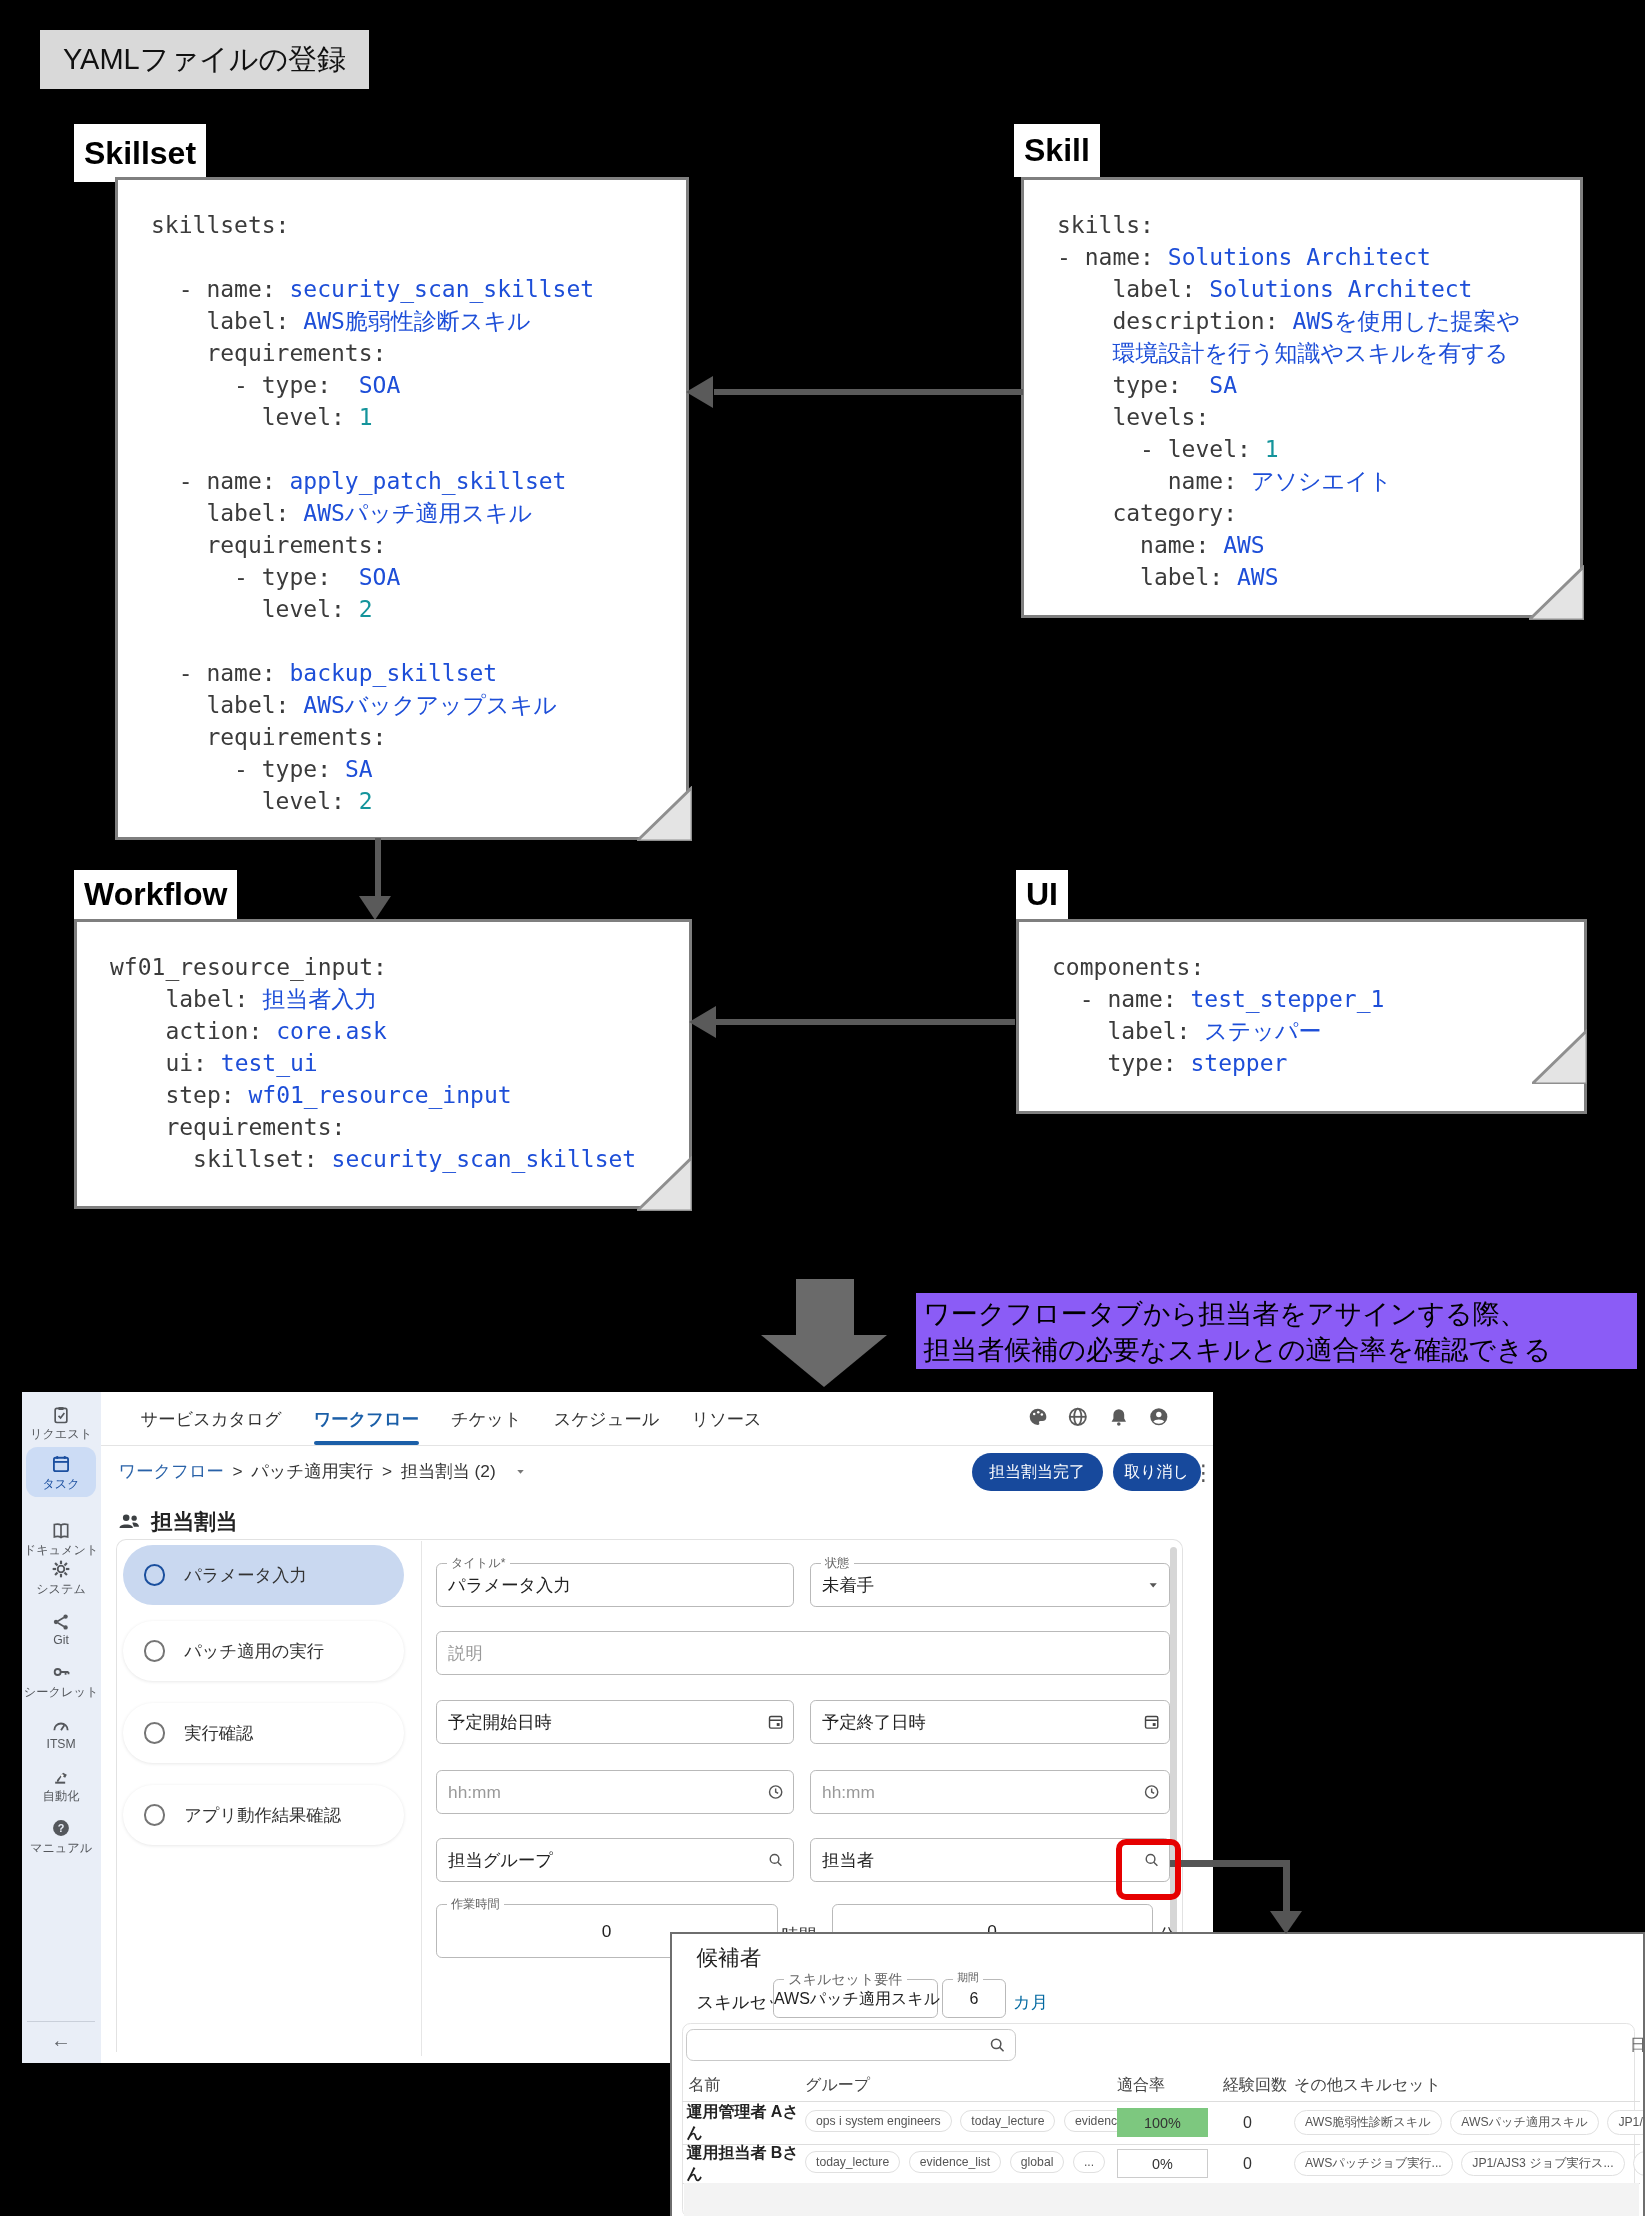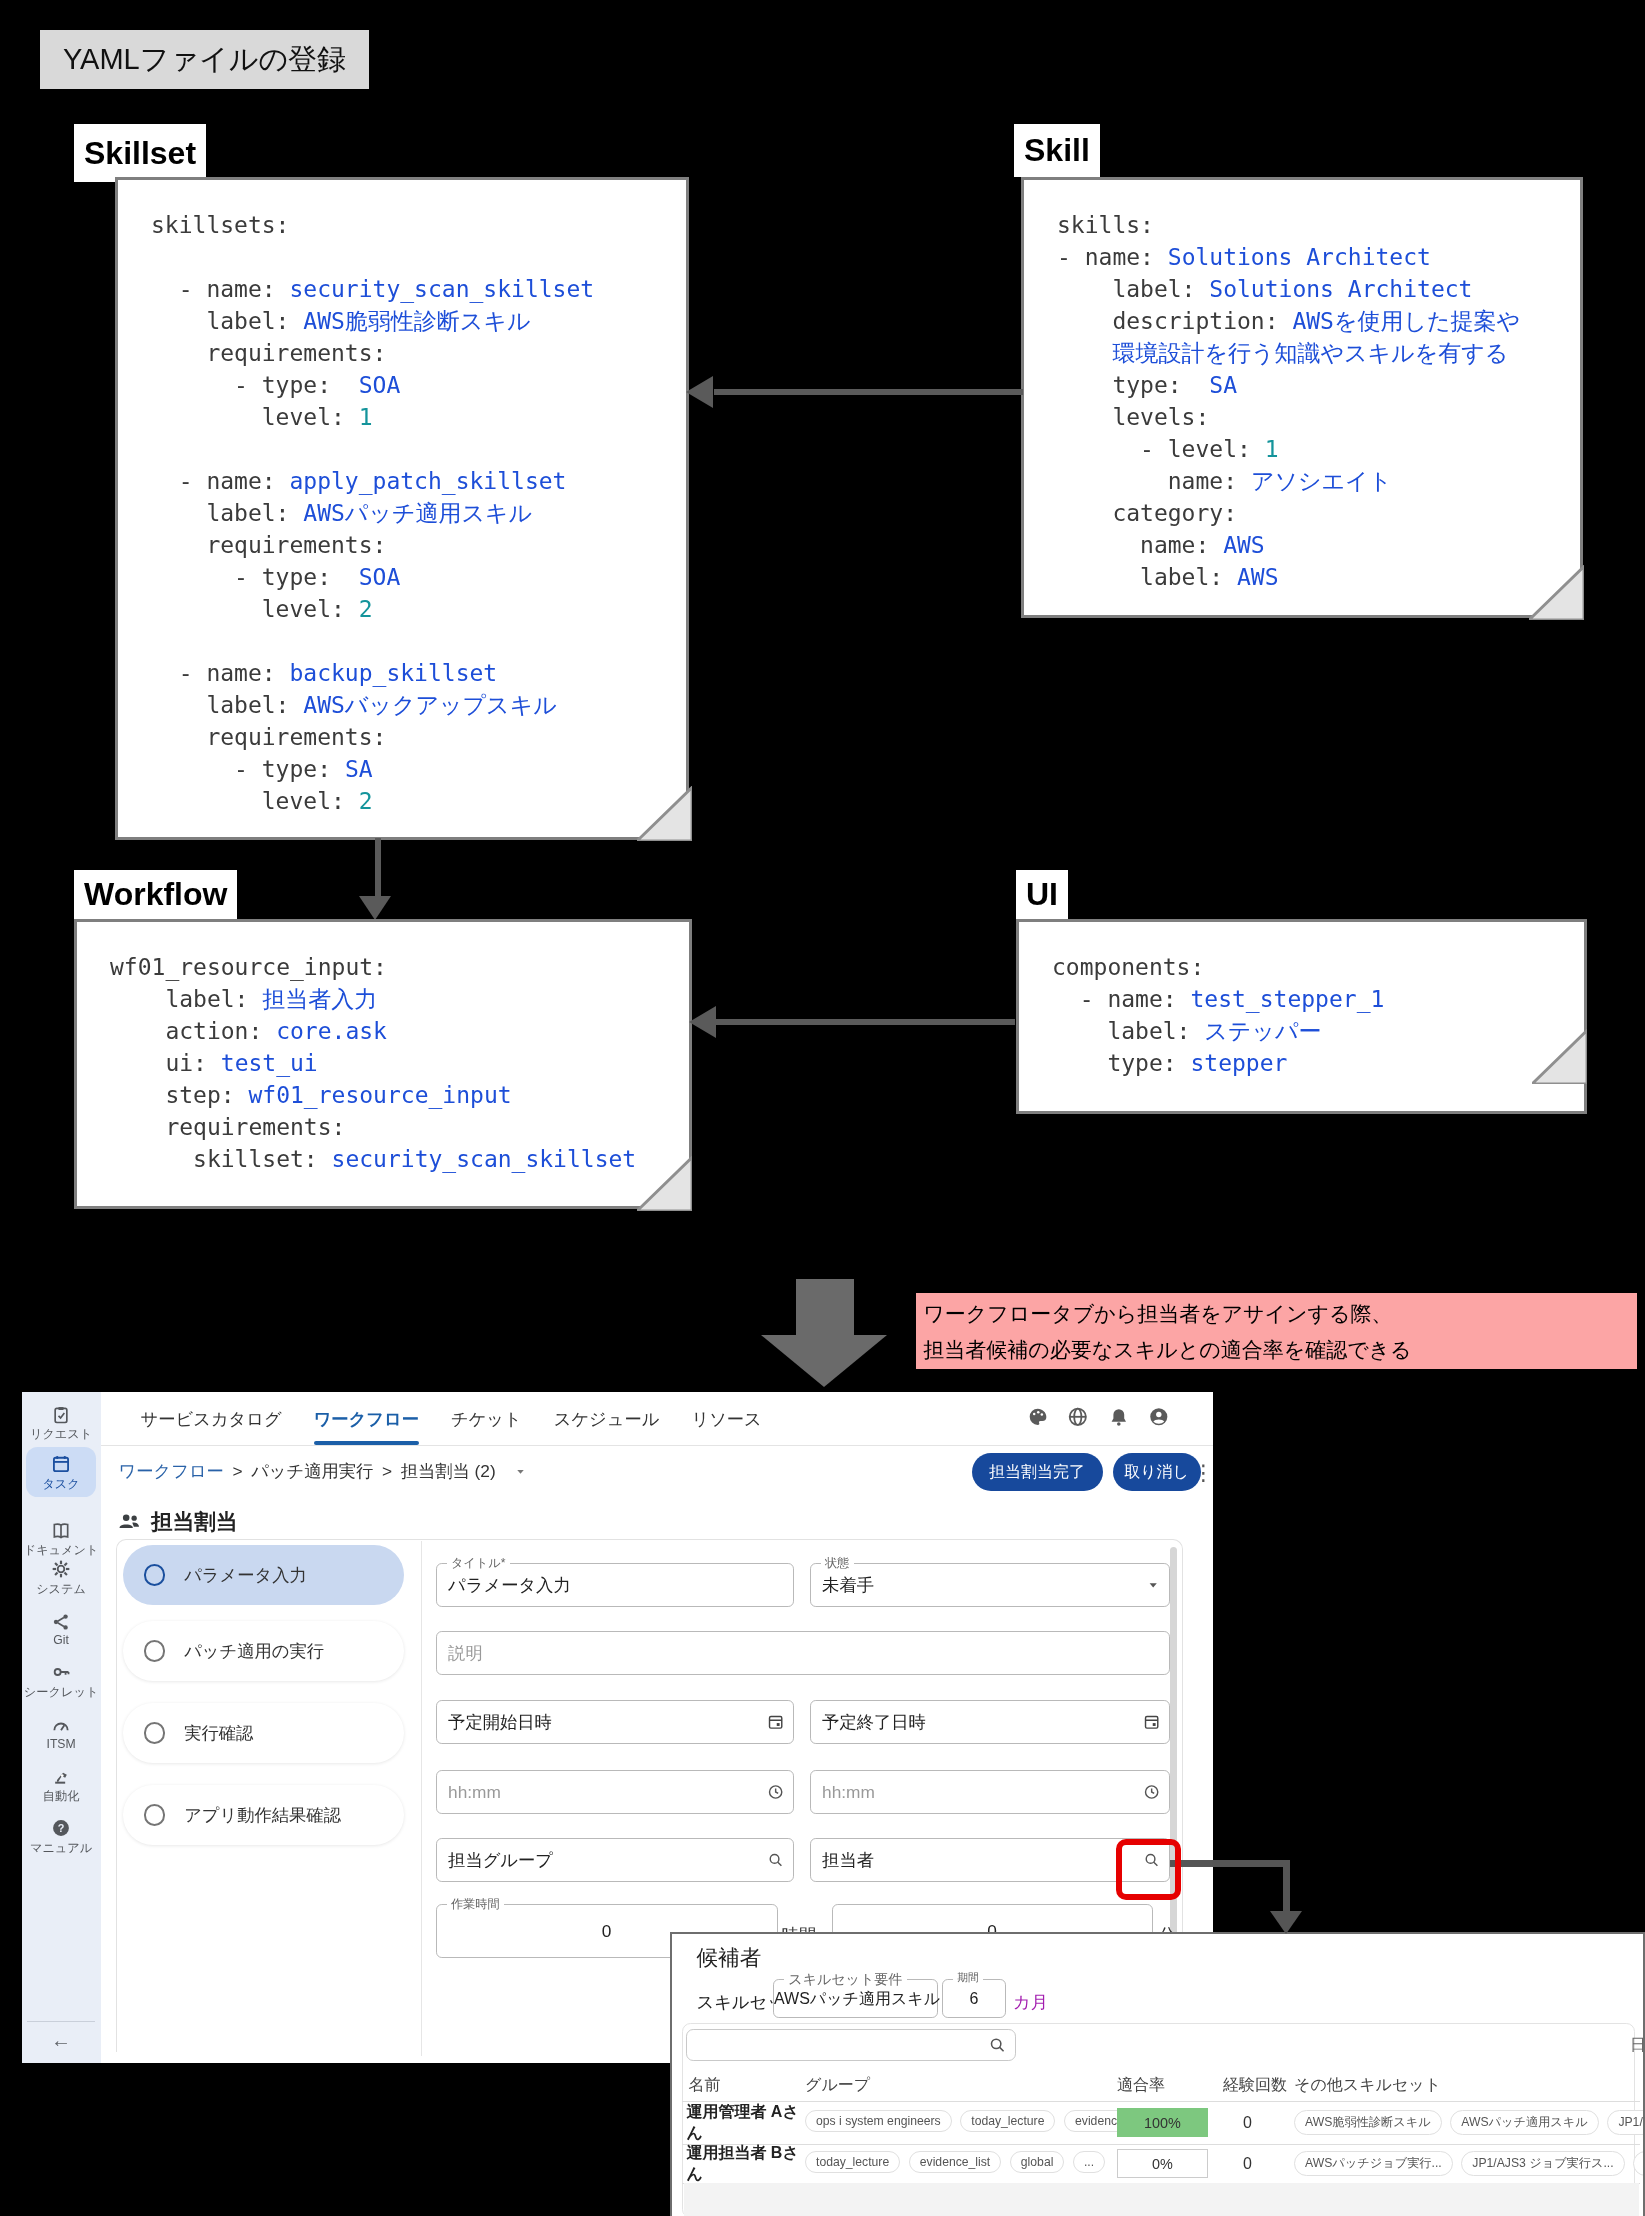--- a/index.html
+++ b/index.html
@@ -17,22 +17,22 @@
   .seg-k{color:#3b3b3b}.seg-v{color:#1d4ed8}.seg-n{color:#14949b}
   .fold{position:absolute;right:-3.6px;bottom:-3.6px;}
   .hline,.vline{position:absolute;background:#5a5a5a;}
   .head-left{position:absolute;width:0;height:0;border-top:16px solid transparent;
     border-bottom:16px solid transparent;border-right:27px solid #5a5a5a;}
   .head-down{position:absolute;width:0;height:0;border-left:16px solid transparent;
     border-right:16px solid transparent;border-top:24.5px solid #5a5a5a;}
   .bigarrow-stem{position:absolute;left:796px;top:1279px;width:58px;height:58px;background:#6a6a6a;}
   .bigarrow-head{position:absolute;left:761px;top:1335px;width:0;height:0;
     border-left:63px solid transparent;border-right:63px solid transparent;border-top:52px solid #6a6a6a;}
-  .note{position:absolute;left:916px;top:1293px;width:721px;height:76px;background:#fca5a5;
-    color:#000;font-size:21px;line-height:36px;padding:2.9px 7.2px;box-sizing:border-box;}
+  .note{position:absolute;left:916px;top:1293px;width:721px;height:76px;background:#8b5cf6;
+    color:#000;font-size:27px;line-height:36px;padding:2.9px 7.2px;box-sizing:border-box;}
   
   #app{position:absolute;left:21.6px;top:1392px;width:1191px;height:671px;background:#fff;overflow:hidden;}
   #sidebar{position:absolute;left:0;top:0;width:79px;height:100%;background:#e9eef7;}
   .sb-item{position:absolute;left:0;width:79px;height:47px;display:flex;flex-direction:column;
     align-items:center;justify-content:center;color:#54575c;font-size:12.2px;gap:1.4px;}
   .sb-item.active{color:#1c50a0;}
   .sb-pill{position:absolute;left:4.3px;width:70px;height:50px;background:#ccdcf5;border-radius:11.5px;}
   .sb-div{position:absolute;left:5.8px;right:5.8px;top:629px;height:0.7px;background:#c9cfda;}
   .sb-back{position:absolute;left:0;top:637px;width:79px;text-align:center;color:#5f6368;font-size:20px;}
   #topbar{position:absolute;left:79px;top:0;right:0;height:53px;background:#fff;border-bottom:1.4px solid #e4e4e4;}
@@ -417,21 +417,21 @@
     <div class="p-reqlabel">スキルセット要件:</div>
 
     <div class="field" style="left:101px;top:45px;width:163px;height:37px;">
       <span class="flabel" style="font-size:14px;">スキルセット要件</span>
       <span class="fval fcenter" style="font-size:16px;">AWSパッチ適用スキル</span>
     </div>
     <div class="field" style="left:270px;top:45px;width:62px;height:37px;">
       <span class="flabel" style="font-size:10.8px;">期間</span>
       <span class="fval fcenter" style="font-size:16px;">6</span>
     </div>
-    <span style="position:absolute;left:341px;top:56px;font-size:17.3px;color:#a21caf;">カ月</span>
+    <span style="position:absolute;left:341px;top:56px;font-size:17.3px;color:#0369a1;">カ月</span>
 
     <div class="p-container"></div>
     <div class="p-search">
       <span class="ficon">
           <svg width="18.7" height="18.7" viewBox="0 0 24 24">
             <circle cx="10.5" cy="10.5" r="6" fill="none" stroke="#555" stroke-width="2"></circle>
             <line x1="15" y1="15" x2="20" y2="20" stroke="#555" stroke-width="2"></line>
           </svg>
         </span>
     </div>

